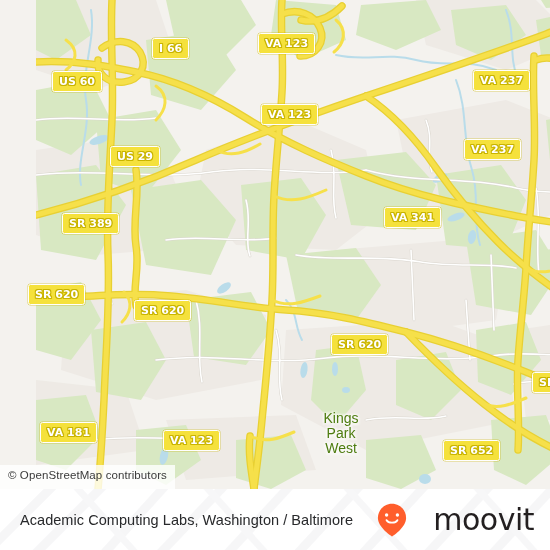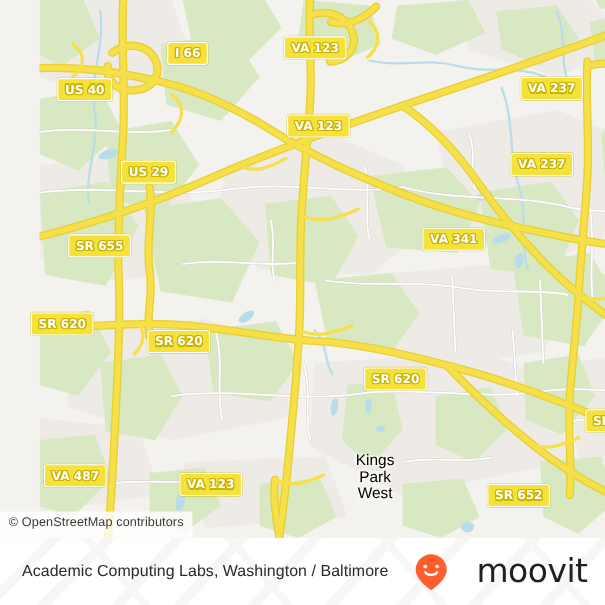--- a/index.html
+++ b/index.html
@@ -67,21 +67,21 @@
        0px -1px 0 #c9b400, 0px  1px 0 #c9b400,
       -1px  0px 0 #c9b400, 1px  0px 0 #c9b400;
     box-shadow: 0 0 0 0.5px rgba(200,180,0,0.55);
     font-family: "DejaVu Sans", sans-serif;
   }
 
   
   .place-label {
     position: absolute;
     z-index: 24;
-    color: #000000;
+    color: #4d7c0f;
     font-size: 14px;
     line-height: 15px;
     text-align: center;
     white-space: pre;
     font-family: "Liberation Sans", sans-serif;
     text-shadow:
       -1.5px -1.5px 2px #fbfaf8, 1.5px -1.5px 2px #fbfaf8,
       -1.5px 1.5px 2px #fbfaf8, 1.5px 1.5px 2px #fbfaf8;
   }
 
@@ -370,32 +370,32 @@
           <path d="M448,404 C462,410 476,404 490,398"></path>
           <path d="M214,436 C230,444 244,438 258,432"></path>
           <path d="M30,40 C44,50 40,62 30,70"></path>
         </g>
 
       </g>
     </svg>
 
     <div class="shield" style="left:152px; top:38px;">I 66</div>
     <div class="shield" style="left:258px; top:33px;">VA 123</div>
-    <div class="shield" style="left:52px;  top:71px;">US 40</div>
+    <div class="shield" style="left:52px;  top:71px;">US 60</div>
     <div class="shield" style="left:473px; top:70px;">VA 237</div>
     <div class="shield" style="left:261px; top:104px;">VA 123</div>
     <div class="shield" style="left:464px; top:139px;">VA 237</div>
     <div class="shield" style="left:110px; top:146px;">US 29</div>
     <div class="shield" style="left:384px; top:207px;">VA 341</div>
-    <div class="shield" style="left:62px;  top:213px;">SR 655</div>
+    <div class="shield" style="left:62px;  top:213px;">SR 389</div>
     <div class="shield" style="left:28px;  top:284px;">SR 620</div>
     <div class="shield" style="left:134px; top:300px;">SR 620</div>
     <div class="shield" style="left:331px; top:334px;">SR 620</div>
     <div class="shield" style="left:532px; top:372px;">SR</div>
-    <div class="shield" style="left:40px;  top:422px;">VA 487</div>
+    <div class="shield" style="left:40px;  top:422px;">VA 181</div>
     <div class="shield" style="left:163px; top:430px;">VA 123</div>
     <div class="shield" style="left:443px; top:440px;">SR 652</div>
 
     <div class="place-label" style="left:341px; top:411px; width:60px; margin-left:-30px;">Kings
 Park
 West</div>
 
 
     <div id="attribution">© OpenStreetMap contributors</div>
 

